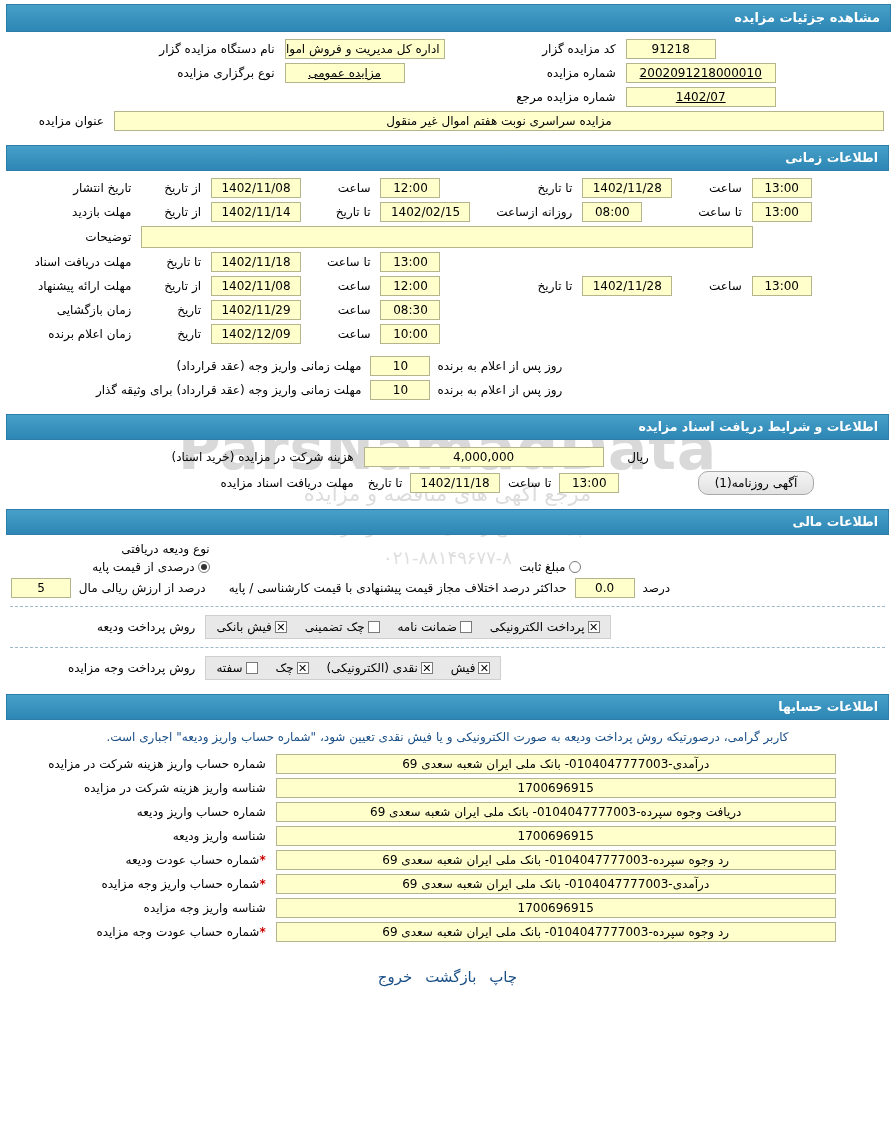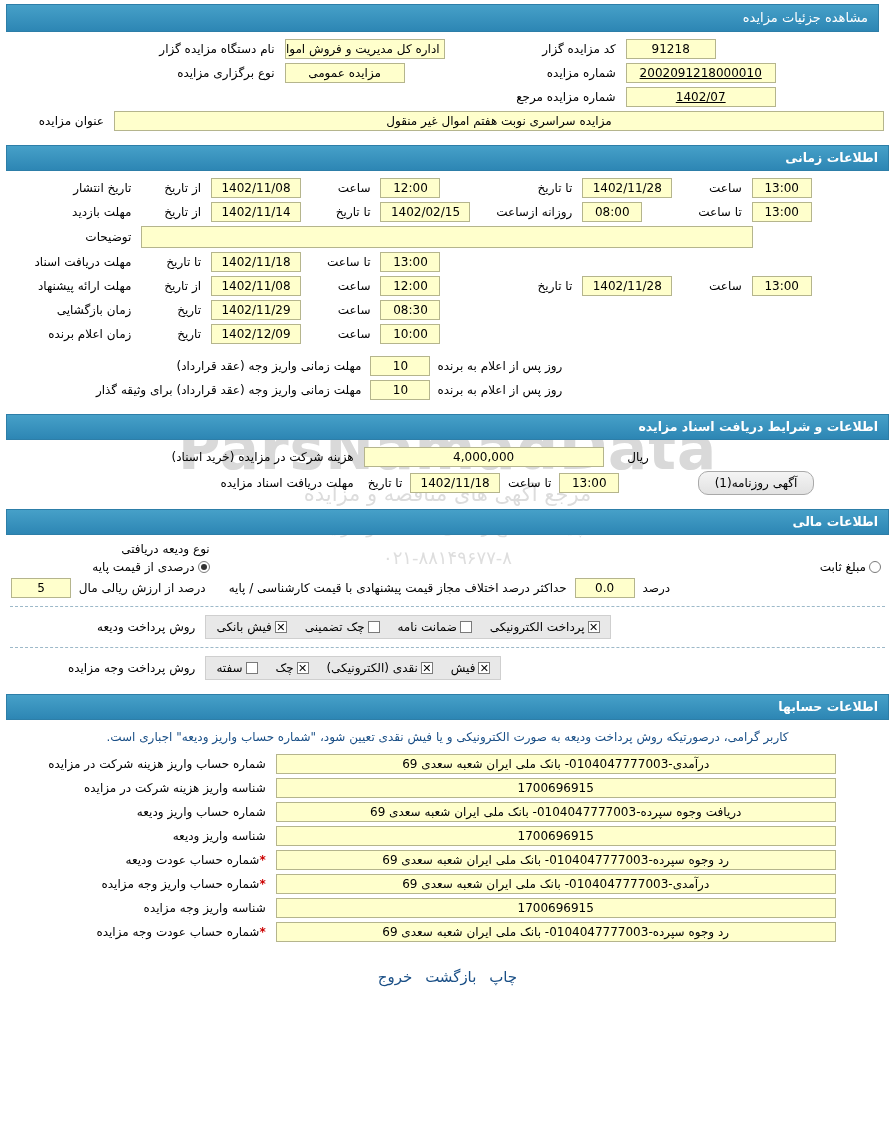--- a/index.html
+++ b/index.html
@@ -93,39 +93,39 @@
     padding: 0 4px;
     text-align: center;
     font-size: 12px;
     color: #000;
     vertical-align: middle;
     overflow: hidden;
     white-space: nowrap;
   }
   .fld.w60 { width: 60px; }
   .fld.w90 { width: 90px; }
-  .fld.w120 { width: 120px; }
+  .fld.w120 { width: 120px; text-decoration: underline; }
   .fld.w150 { width: 150px; text-decoration: underline; }
   .fld.w160 { width: 160px; }
   .fld.tall { height: 22px; line-height: 20px; }
 
   .row-center { text-align: center; }
   .nowrap { white-space: nowrap; }
 
   
   .top-head {
     background: linear-gradient(to bottom, #46a0c8 0%, #2d86b4 100%);
     background-color: #3c93be;
     color: #fff;
-    font-weight: normal;
+    font-weight: bold;
     font-size: 13px;
     padding: 5px 10px 6px 10px;
     text-align: right;
     border: 1px solid #2d7ea8;
-    margin: 4px 16px 0 6px;
+    margin: 4px 4px 0 6px;
   }
 
   .btn {
     display: inline-block;
     background: linear-gradient(to bottom,#f4f4f4,#e2e2e2);
     border: 1px solid #a9a9a9;
     border-radius: 10px;
     padding: 4px 16px;
     font-size: 12px;
     color: #000;
@@ -400,21 +400,21 @@
     <div class="sec-head">اطلاعات مالی</div>
     <div class="sec-body">
       <table class="frm">
         <tbody>
             <tr>
           <td style="width:78%"></td>
           <td style="width:22%" class="lbl">نوع ودیعه دریافتی</td>
         </tr>
         <tr>
           <td class="lbl" style="padding-right:0">
-            <span style="display:inline-block;width:100%;text-align:right">
+            <span style="display:inline-block;width:100%;text-align:center">
               <span class="opt">
                 <span class="radio"></span><span>مبلغ ثابت</span>
               </span>
             </span>
           </td>
           <td class="lbl">
             <span class="radio on"></span><span>درصدی از قیمت پایه</span>
           </td>
         </tr>
         <tr>

